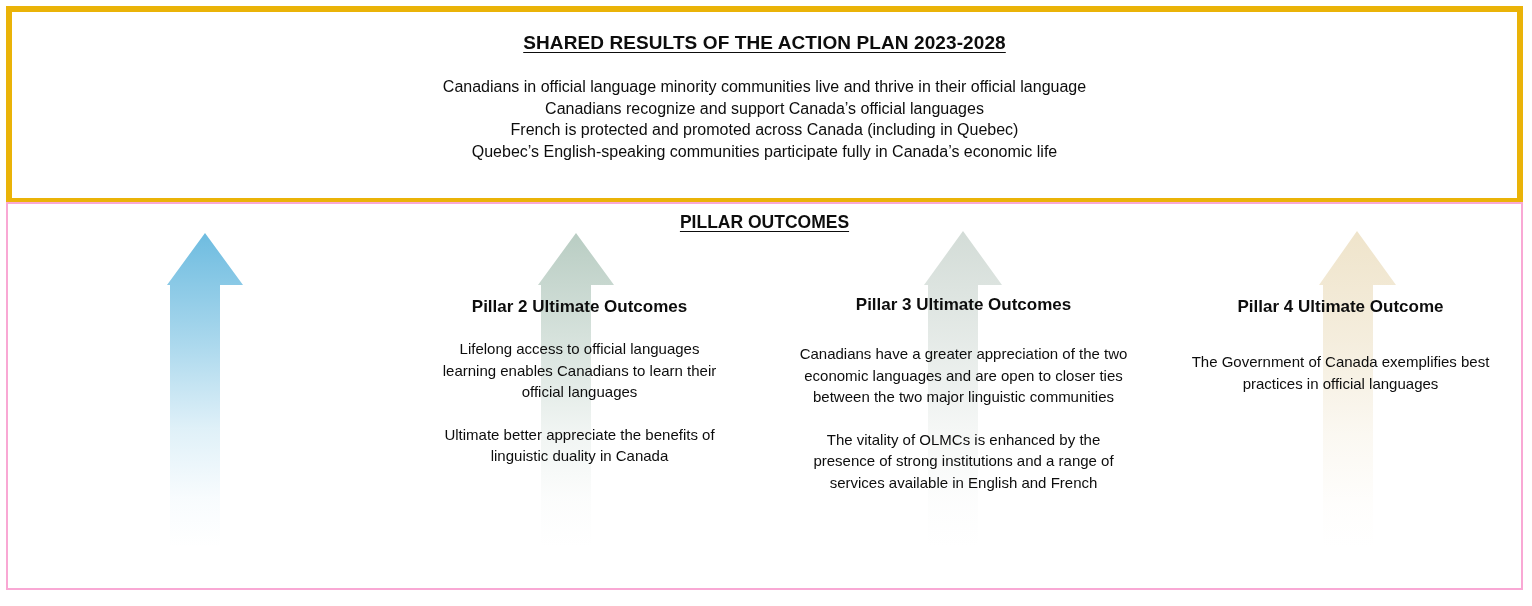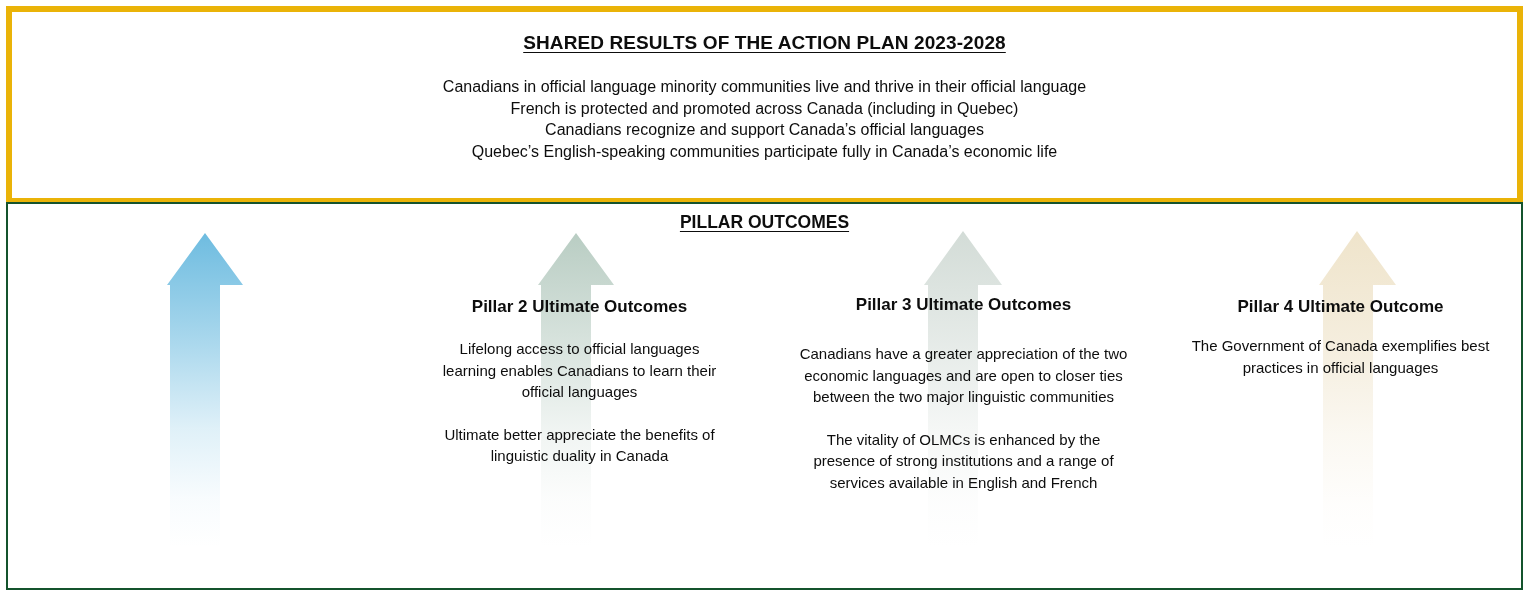--- a/index.html
+++ b/index.html
@@ -52,21 +52,21 @@
     display: block;
   }
 
   
   #pillar-outcomes-box {
     position: absolute;
     left: 6px;
     top: 202px;
     width: 1517px;
     height: 388px;
-    border: 2px solid #14532d;
+    border: 2px solid #f9a8d4;
     box-sizing: border-box;
     background: #fff;
   }
   #pillar-outcomes-title {
     position: absolute;
     left: 0;
     right: 0;
     top: 8px;
     text-align: center;
     font-size: 17.5px;
@@ -132,32 +132,32 @@
 
   #pillar-column-2 .pillar-text { top: 93px; }
   #pillar-column-2 .pillar-heading { margin-bottom: 21px; }
   #pillar-column-2 .pillar-outcome { padding: 0 47px; }
 
   #pillar-column-3 .pillar-text { top: 91px; }
   #pillar-column-3 .pillar-heading { margin-bottom: 28px; }
   #pillar-column-3 .pillar-outcome { padding: 0 24px; }
 
   #pillar-column-4 .pillar-text { top: 93px; }
-  #pillar-column-4 .pillar-heading { margin-bottom: 18px; }
+  #pillar-column-4 .pillar-heading { margin-bottom: 34px; }
   #pillar-column-4 .pillar-outcome { padding: 0 28px; }
 </style>
 </head>
 <body>
 
 <div id="shared-results-box">
   <div id="shared-results-title">SHARED RESULTS OF THE ACTION PLAN 2023-2028</div>
   <div id="shared-results-list">
     <span class="result-line">Canadians in official language minority communities live and thrive in their official language</span>
+    <span class="result-line">Canadians recognize and support Canada’s official languages</span>
     <span class="result-line">French is protected and promoted across Canada (including in Quebec)</span>
-    <span class="result-line">Canadians recognize and support Canada’s official languages</span>
     <span class="result-line">Quebec’s English-speaking communities participate fully in Canada’s economic life</span>
   </div>
 </div>
 
 <div id="pillar-outcomes-box">
   <div id="pillar-outcomes-title">PILLAR OUTCOMES</div>
 
   <div class="pillar-column" id="pillar-column-1">
     <div class="pillar-arrow">
       <svg viewBox="0 0 385 320" preserveAspectRatio="none">

